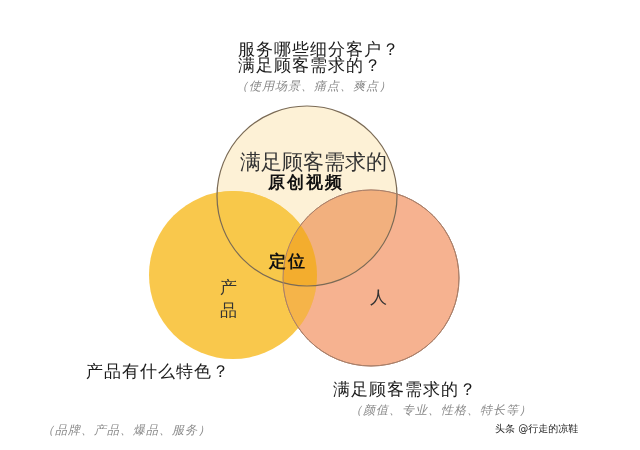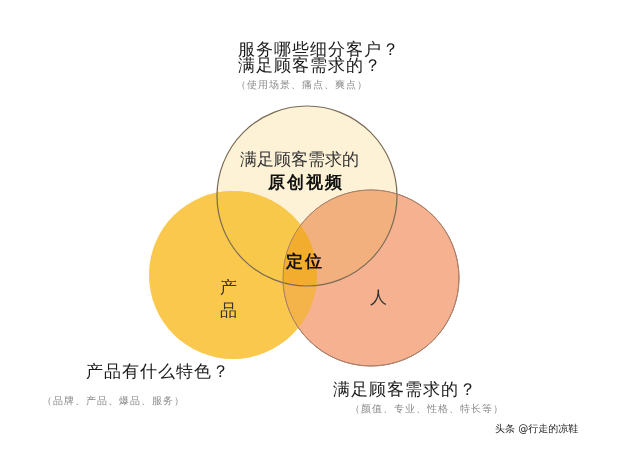--- a/index.html
+++ b/index.html
@@ -1,22 +1,22 @@
 <!DOCTYPE html>
 <html><head>
 <meta charset="utf-8">
 <style>
   html, body { margin:0; padding:0; background:#ffffff; }
   body { width:640px; height:450px; position:relative; overflow:hidden;
          font-family:"DejaVu Sans", "Liberation Sans", sans-serif; }
   .abs { position:absolute; white-space:nowrap; }
   .q { font-size:17px; color:#1a1a1a; letter-spacing:1px; }
-  .sub { font-size:10px; color:#8a8a8a; letter-spacing:1px; }
+  .sub { font-size:12px; color:#8a8a8a; letter-spacing:1px;font-style:italic; }
   svg.venn { position:absolute; left:0; top:0; }
-  .center-label { font-size:17px; color:#333; }
+  .center-label { font-size:21px; color:#333; }
   .center-bold { font-size:17px; font-weight:bold; color:#111; letter-spacing:2px;font-family:Liberation Mono, monospace; }
   .circ-label { font-size:17px; color:#333; }
   .watermark { font-size:10px; color:#222; }
 </style>
 </head>
 <body>
 
 <div class="abs q" style="left:238px; top:30px;margin-top:8px;">服务哪些细分客户？</div>
 <div class="abs q" style="left:238px; top:54px;">满足顾客需求的？</div>
 <div class="abs sub" style="left:236px; top:78px;">（使用场景、痛点、爽点）</div>
@@ -57,24 +57,24 @@
       <circle cx="371" cy="278" r="88" fill="#f3ad2e"></circle>
     </g>
   </g>
 
   <circle cx="307" cy="196" r="90" fill="none" stroke="#7a6a55" stroke-width="1.2"></circle>
   <circle cx="371" cy="278" r="88" fill="none" stroke="#a9806a" stroke-width="1"></circle>
 </svg>
 
 <div class="abs center-label" style="left:240px; top:148px;">满足顾客需求的</div>
 <div class="abs center-bold" style="left:268px; top:171px;">原创视频</div>
-<div class="abs center-bold" style="left:286px; top:250px;">定位</div>
+<div class="abs center-bold" style="left:269px; top:250px;">定位</div>
 <div class="abs circ-label" style="left:220px; top:276px;">产</div>
 <div class="abs circ-label" style="left:220px; top:299px;">品</div>
 <div class="abs circ-label" style="left:370px; top:286px;">人</div>
 
 <div class="abs q" style="left:86px; top:360px;">产品有什么特色？</div>
-<div class="abs sub" style="left:42px; top:394px;">（品牌、产品、爆品、服务）</div>
+<div class="abs sub" style="left:42px; top:422px;">（品牌、产品、爆品、服务）</div>
 
 <div class="abs q" style="left:333px; top:378px;">满足顾客需求的？</div>
 <div class="abs sub" style="left:350px; top:402px;">（颜值、专业、性格、特长等）</div>
 
 <div class="abs watermark" style="left:495px; top:422px;">头条 @行走的凉鞋</div>
 
 </body></html>

